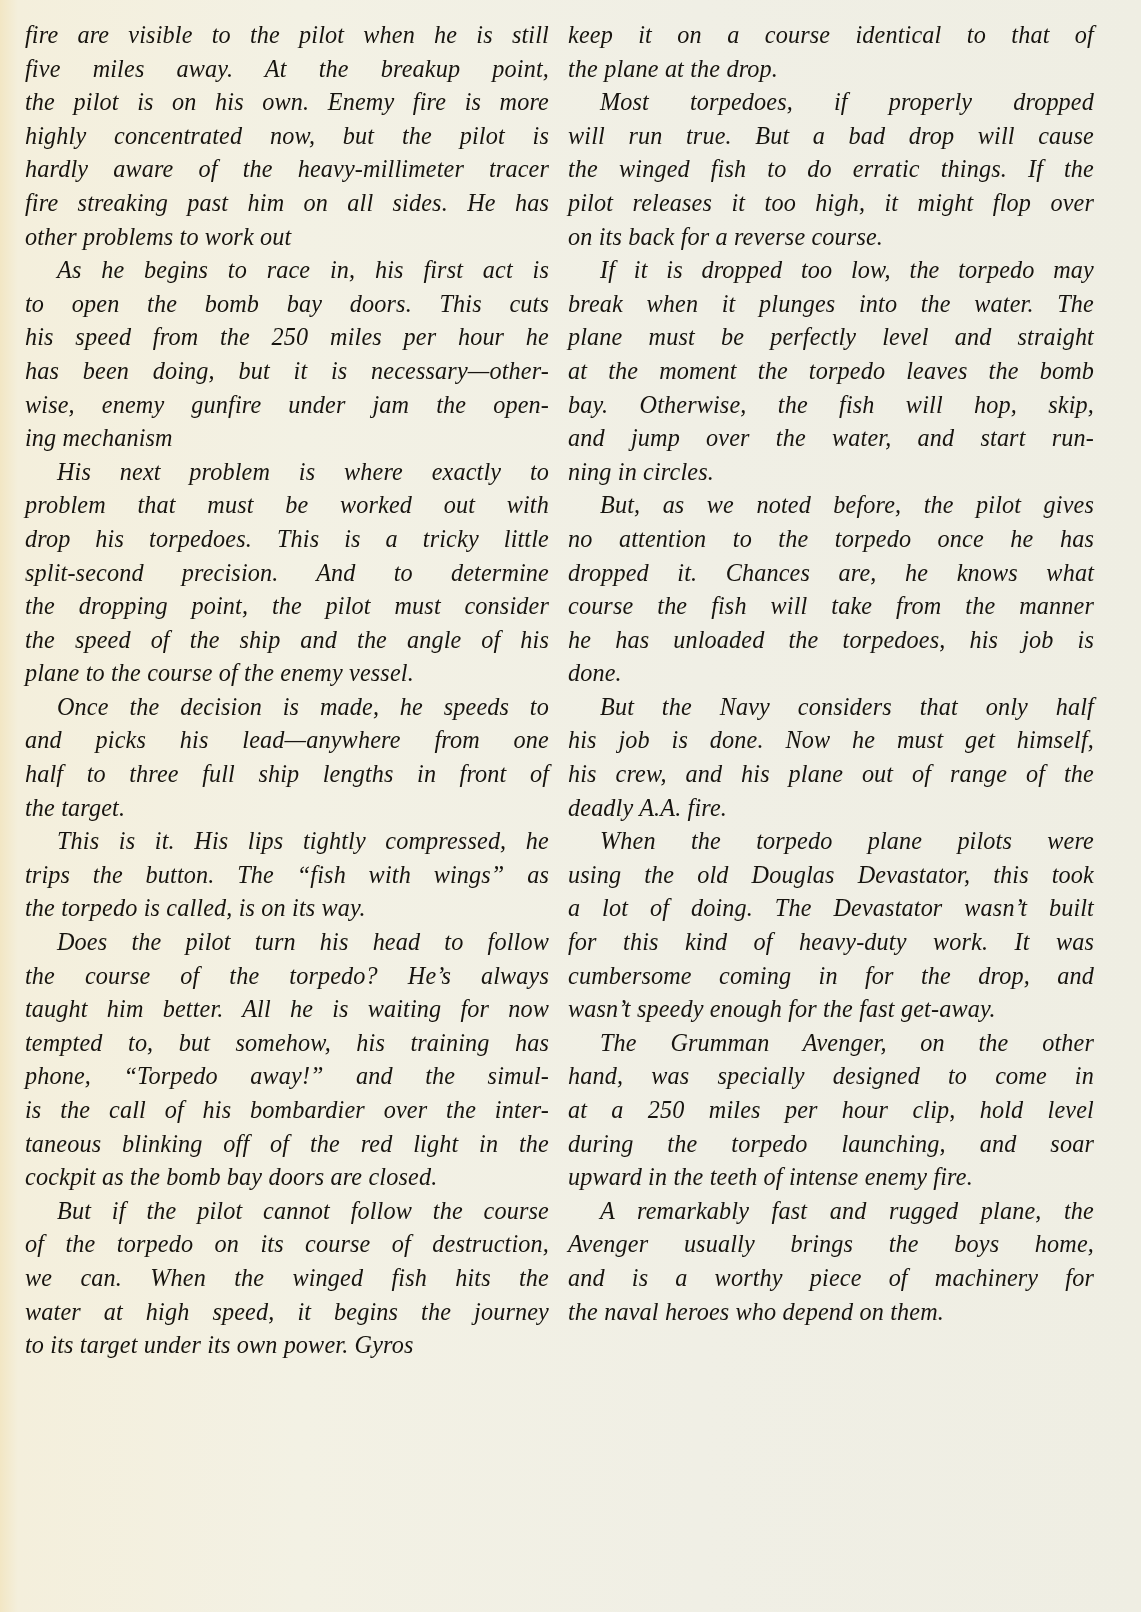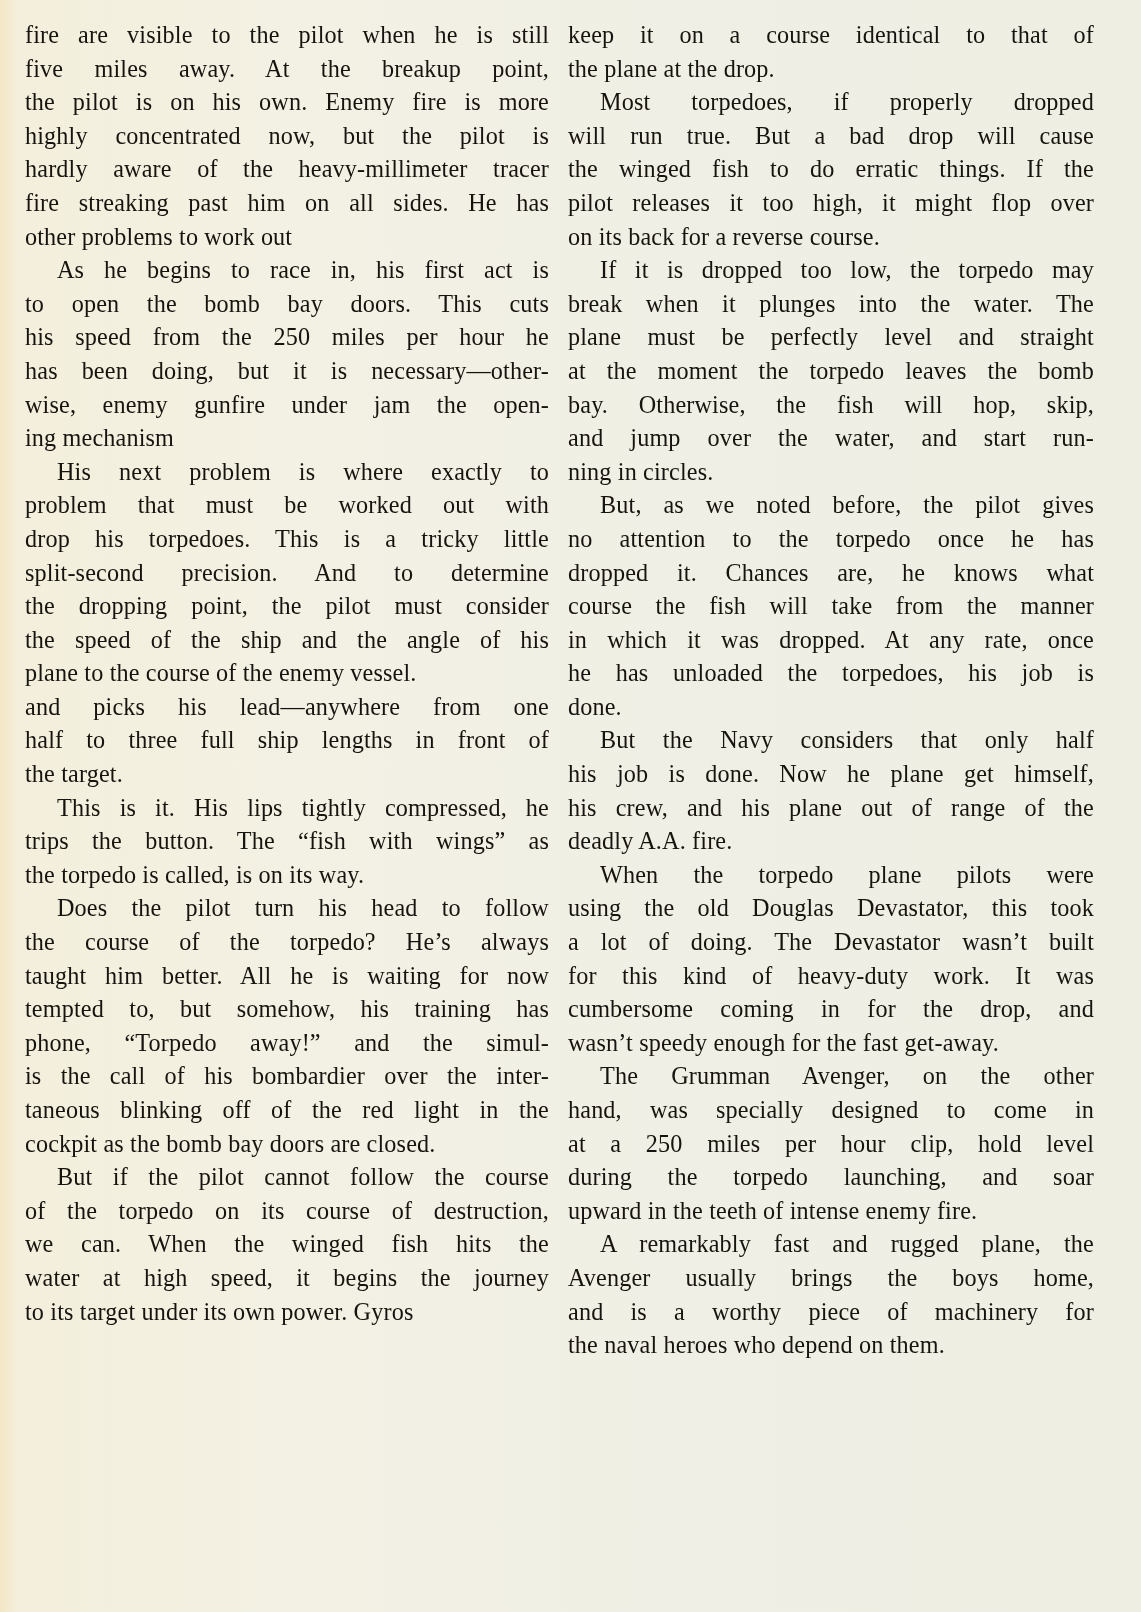--- a/index.html
+++ b/index.html
@@ -28,20 +28,21 @@
       line-height: 33.6px;
       letter-spacing: 0.15px;
     }
     .col-left { left: 25px; }
     .col-right { left: 568px; width: 526px; }
     .para {
       margin: 0;
       text-align: justify;
       text-align-last: left;
       hyphens: manual;
+      font-style: italic;
     }
     .para + .para { }
     .line {
       display: block;
       text-align: justify;
       text-align-last: justify;
       white-space: nowrap;
       overflow: visible;
     }
     .line.last { text-align-last: left; }
@@ -72,20 +73,21 @@
       <p class="para">
         <span class="line first">His next problem is where exactly to</span>
         <span class="line">problem that must be worked out with</span>
         <span class="line">drop his torpedoes. This is a tricky little</span>
         <span class="line">split-second precision. And to determine</span>
         <span class="line">the dropping point, the pilot must consider</span>
         <span class="line">the speed of the ship and the angle of his</span>
         <span class="line last">plane to the course of the enemy vessel.</span>
       </p>
       <p class="para">
+        <span class="line first">Once the decision is made, he speeds to</span>
         <span class="line">and picks his lead—anywhere from one</span>
         <span class="line">half to three full ship lengths in front of</span>
         <span class="line last">the target.</span>
       </p>
       <p class="para">
         <span class="line first">This is it. His lips tightly compressed, he</span>
         <span class="line">trips the button. The “fish with wings” as</span>
         <span class="line last">the torpedo is called, is on its way.</span>
       </p>
       <p class="para">
@@ -125,27 +127,26 @@
         <span class="line">at the moment the torpedo leaves the bomb</span>
         <span class="line">bay. Otherwise, the fish will hop, skip,</span>
         <span class="line">and jump over the water, and start run-</span>
         <span class="line last">ning in circles.</span>
       </p>
       <p class="para">
         <span class="line first">But, as we noted before, the pilot gives</span>
         <span class="line">no attention to the torpedo once he has</span>
         <span class="line">dropped it. Chances are, he knows what</span>
         <span class="line">course the fish will take from the manner</span>
-        <span class="line">in which it was dropped. At any rate, once</span>
         <span class="line">he has unloaded the torpedoes, his job is</span>
         <span class="line last">done.</span>
       </p>
       <p class="para">
         <span class="line first">But the Navy considers that only half</span>
-        <span class="line">his job is done. Now he plane get himself,</span>
+        <span class="line">his job is done. Now he must get himself,</span>
         <span class="line">his crew, and his plane out of range of the</span>
         <span class="line last">deadly A.A. fire.</span>
       </p>
       <p class="para">
         <span class="line first">When the torpedo plane pilots were</span>
         <span class="line">using the old Douglas Devastator, this took</span>
         <span class="line">a lot of doing. The Devastator wasn’t built</span>
         <span class="line">for this kind of heavy-duty work. It was</span>
         <span class="line">cumbersome coming in for the drop, and</span>
         <span class="line last">wasn’t speedy enough for the fast get-away.</span>

